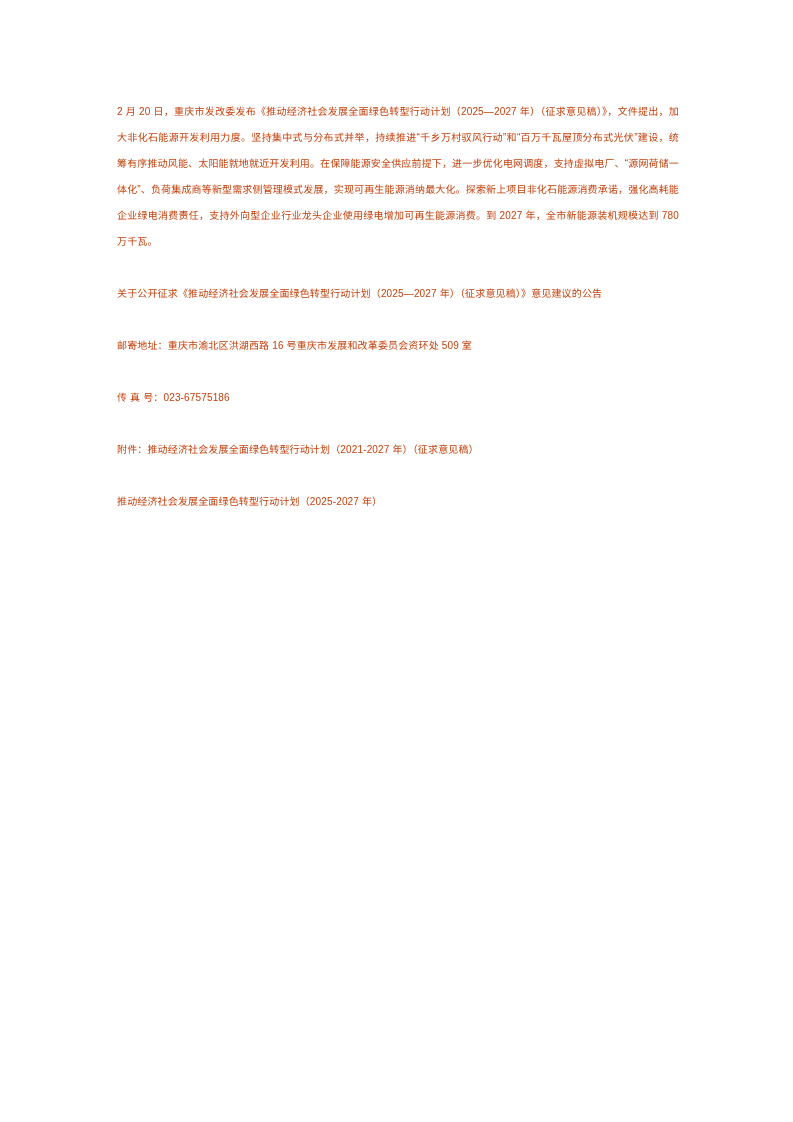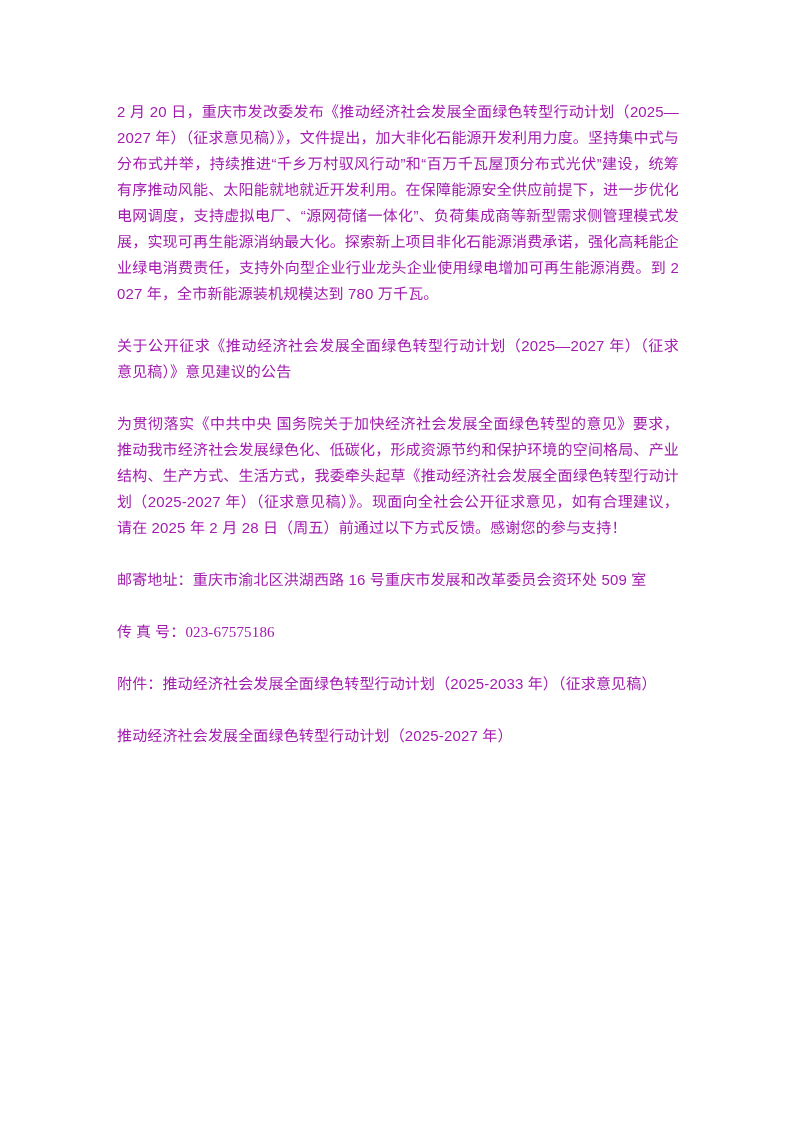--- a/index.html
+++ b/index.html
@@ -19,57 +19,55 @@
     overflow: hidden;
     box-sizing: border-box;
   }
   .doc-body {
     position: absolute;
     left: 117px;
     top: 99px;
     width: 562px;
   }
   .para {
-    font-size: 15px;
+    font-size: 10px;
     line-height: 26px;
-    color: #a21caf;
+    color: #c2410c;
     text-align: justify;
     text-justify: inter-ideograph;
     margin: 0 0 26px 0;
     letter-spacing: 0.15px;
     word-break: break-all;
     white-space: pre-wrap;
   }
   .para:last-child {
     margin-bottom: 0;
   }
   .para.tracked {
     letter-spacing: 0.15px;
-    font-family: Liberation Serif, serif;
   }
 </style>
 </head>
 <body>
 
 <div class="page">
   <div class="doc-body">
 
     <p class="para">2 月 20 日，重庆市发改委发布《推动经济社会发展全面绿色转型行动计划（2025—2027 年）（征求意见稿）》，文件提出，加大非化石能源开发利用力度。坚持集中式与分布式并举，持续推进“千乡万村驭风行动”和“百万千瓦屋顶分布式光伏”建设，统筹有序推动风能、太阳能就地就近开发利用。在保障能源安全供应前提下，进一步优化电网调度，支持虚拟电厂、“源网荷储一体化”、负荷集成商等新型需求侧管理模式发展，实现可再生能源消纳最大化。探索新上项目非化石能源消费承诺，强化高耗能企业绿电消费责任，支持外向型企业行业龙头企业使用绿电增加可再生能源消费。到 2027 年，全市新能源装机规模达到 780 万千瓦。</p>
 
 
 
     <p class="para">关于公开征求《推动经济社会发展全面绿色转型行动计划（2025—2027 年）（征求意见稿）》意见建议的公告</p>
 
-    <p class="para">为贯彻落实《中共中央 国务院关于加快经济社会发展全面绿色转型的意见》要求，推动我市经济社会发展绿色化、低碳化，形成资源节约和保护环境的空间格局、产业结构、生产方式、生活方式，我委牵头起草《推动经济社会发展全面绿色转型行动计划（2025-2027 年）（征求意见稿）》。现面向全社会公开征求意见，如有合理建议，请在 2025 年 2 月 28 日（周五）前通过以下方式反馈。感谢您的参与支持！</p>
 
 
     <p class="para">邮寄地址：重庆市渝北区洪湖西路 16 号重庆市发展和改革委员会资环处 509 室</p>
 
     <p class="para tracked">传 真 号：023-67575186</p>
 
-    <p class="para">附件：推动经济社会发展全面绿色转型行动计划（2025-2033 年）（征求意见稿）</p>
+    <p class="para">附件：推动经济社会发展全面绿色转型行动计划（2021-2027 年）（征求意见稿）</p>
 
 
 
     <p class="para">推动经济社会发展全面绿色转型行动计划（2025-2027 年）</p>
 
   </div>
 </div>
 
 </body></html>

